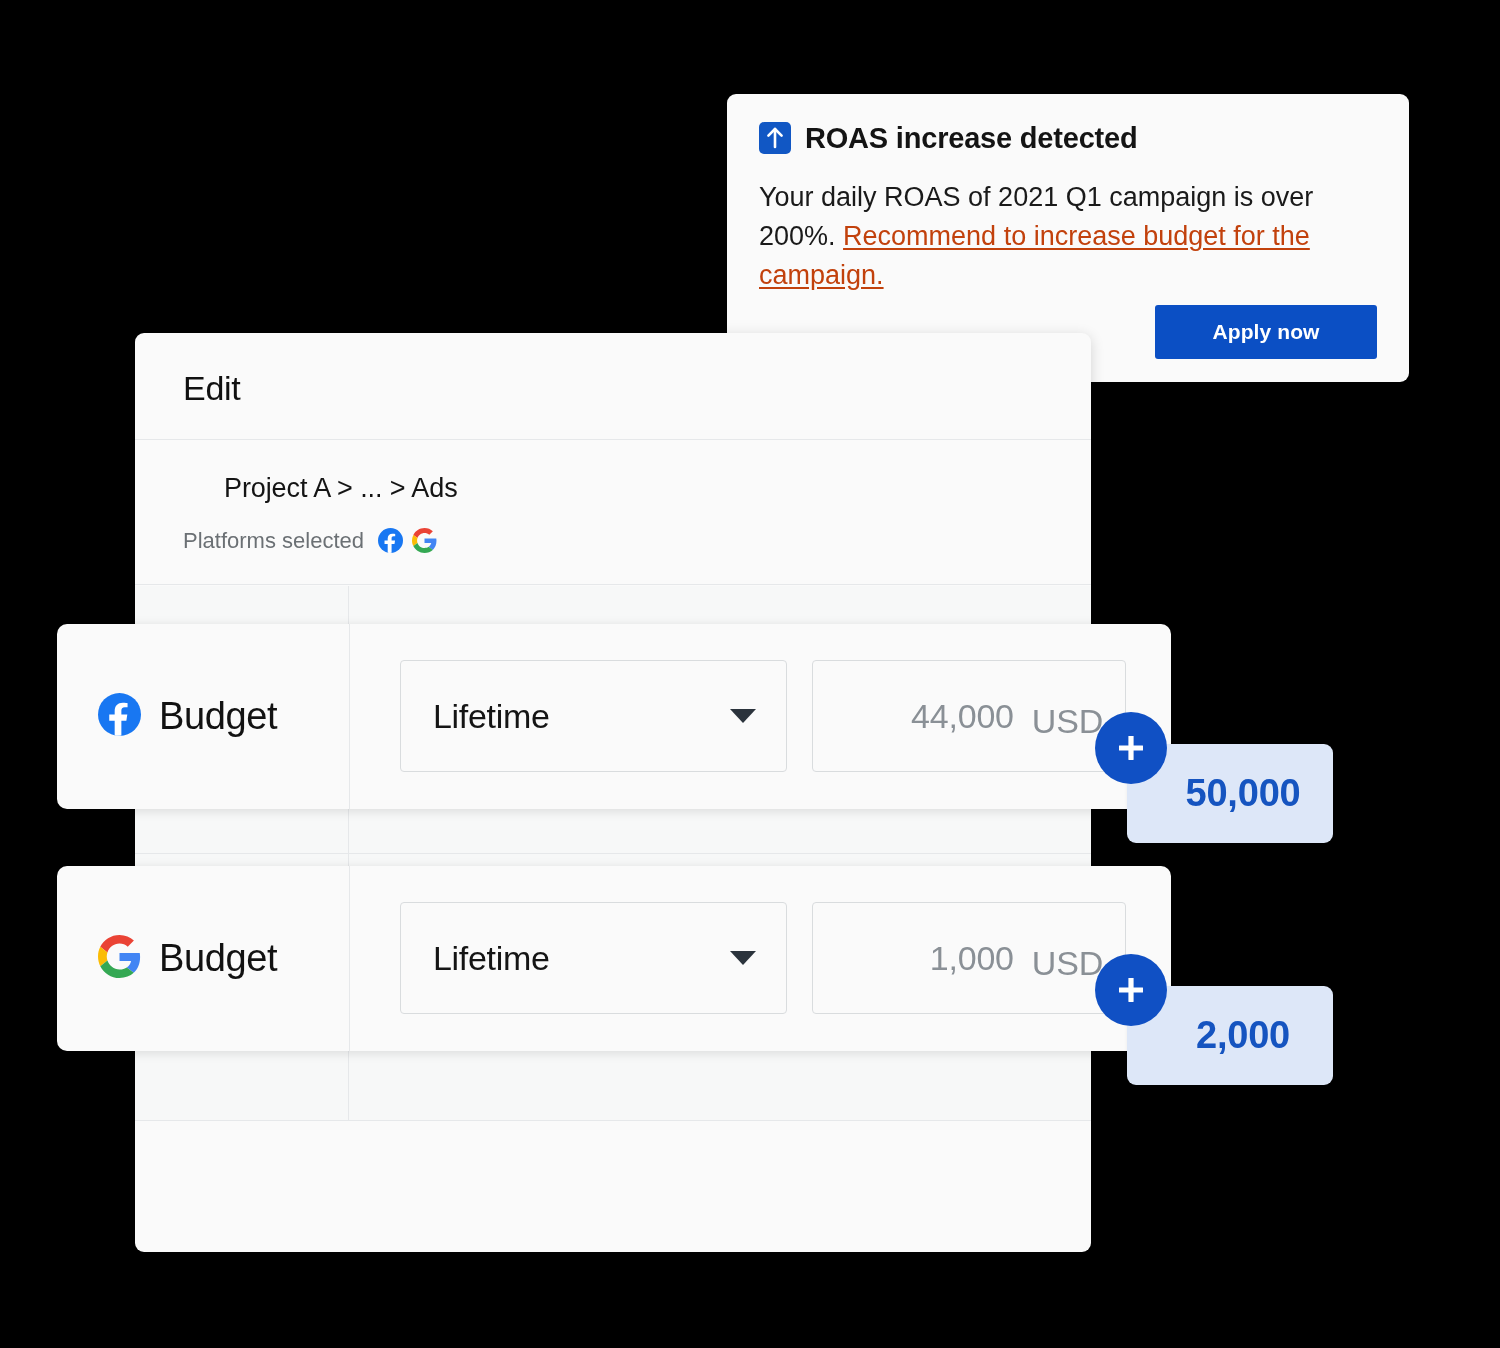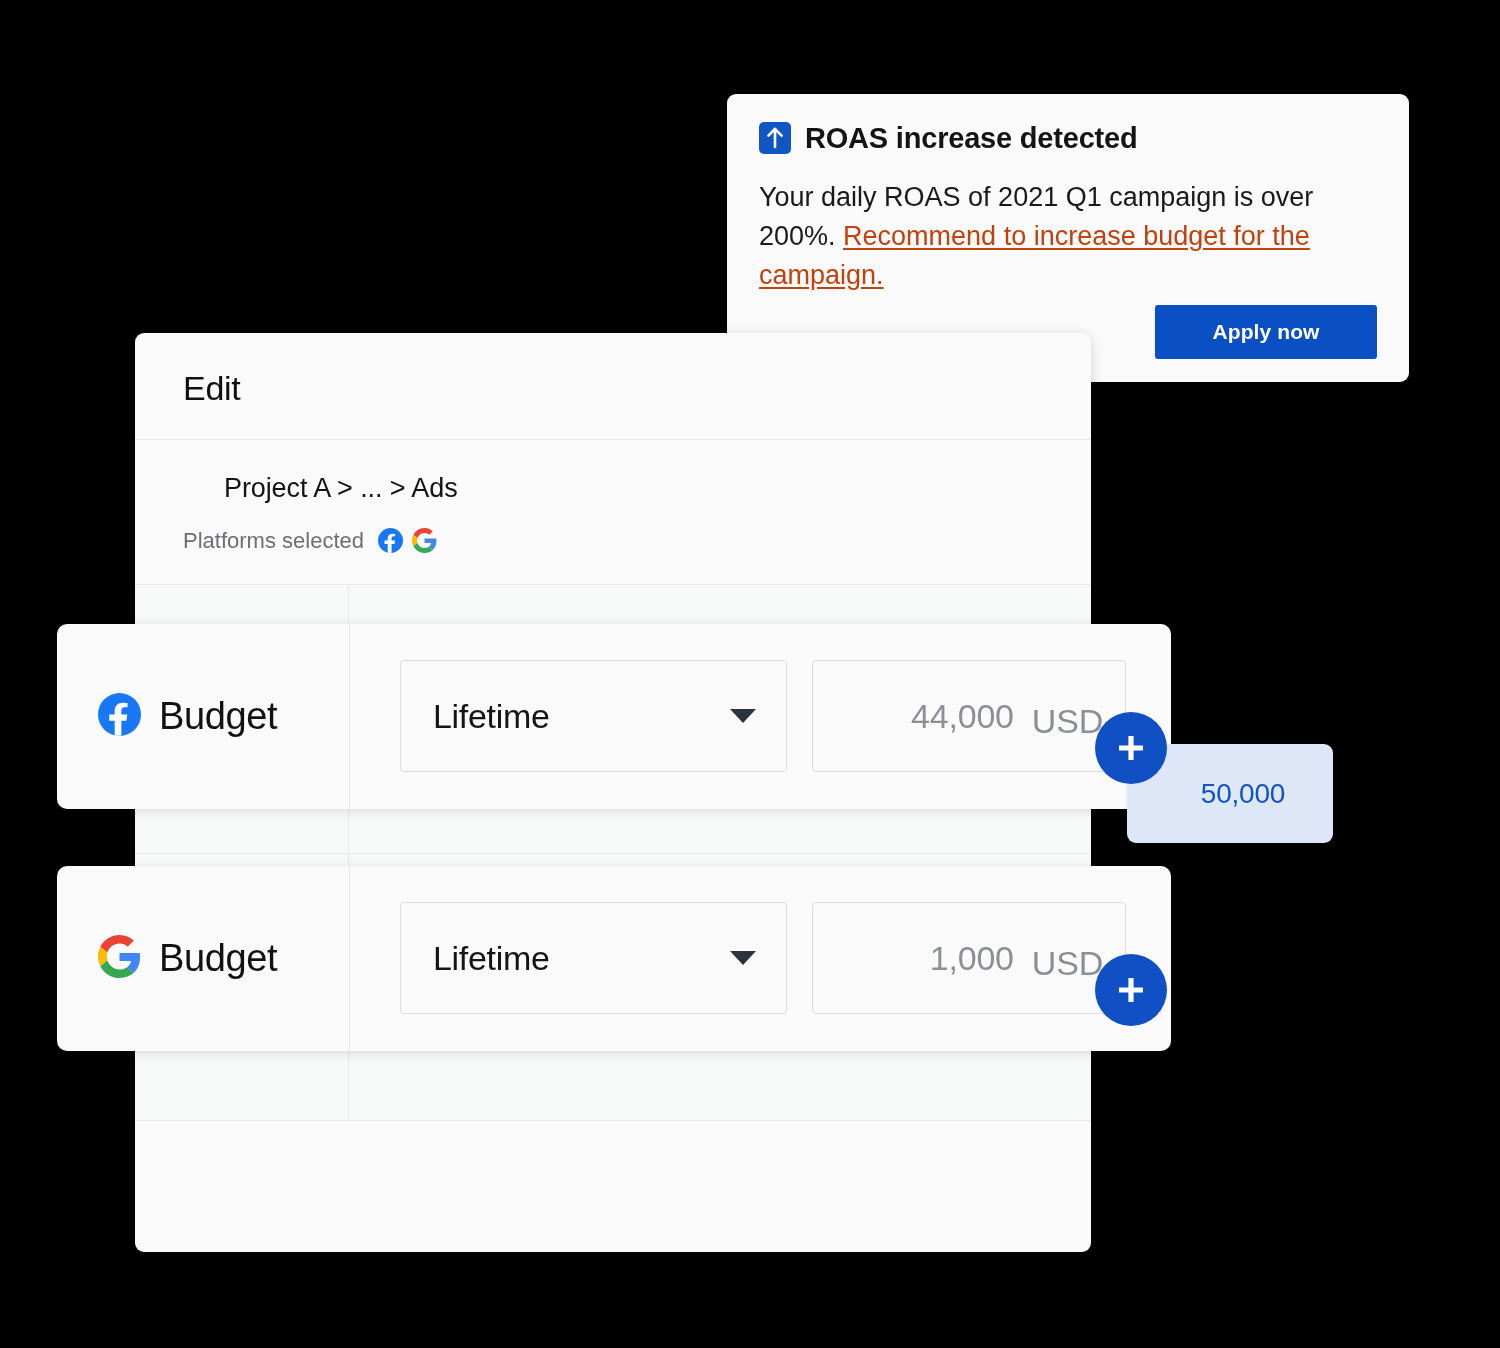--- a/index.html
+++ b/index.html
@@ -325,22 +325,22 @@
     border-radius: 9px;
     z-index: 40;
     display: flex;
     align-items: center;
     justify-content: center;
     box-shadow: 0 1px 4px rgba(0,0,0,0.06);
   }
   .value-badge.fb { left: 1127px; top: 744px; }
   .value-badge.gg { left: 1127px; top: 986px; }
   .value-badge-text {
-    font-size: 28px;
-    font-weight: normal;
+    font-size: 38px;
+    font-weight: bold;
     color: #1554c0;
     letter-spacing: -0.2px;
     padding-left: 26px;
   }
 </style>
 </head>
 <body>
 
 <div id="stage">
 
@@ -455,20 +455,23 @@
     </div>
 
     <div class="bc-input">
       <span class="bc-input-inner">
         <span class="bc-amount">1,000</span>
         <span class="bc-currency">USD</span>
       </span>
     </div>
   </div>
 
+  <div class="value-badge gg">
+    <span class="value-badge-text">2,000</span>
+  </div>
   <div class="plus-circle gg">
     <svg width="36" height="36" viewBox="0 0 36 36">
       <rect x="15.4" y="6" width="5.2" height="24" rx="0.4" fill="#ffffff"></rect>
       <rect x="6" y="15.4" width="24" height="5.2" rx="0.4" fill="#ffffff"></rect>
     </svg>
   </div>
 
 </div>
 
 </body></html>

